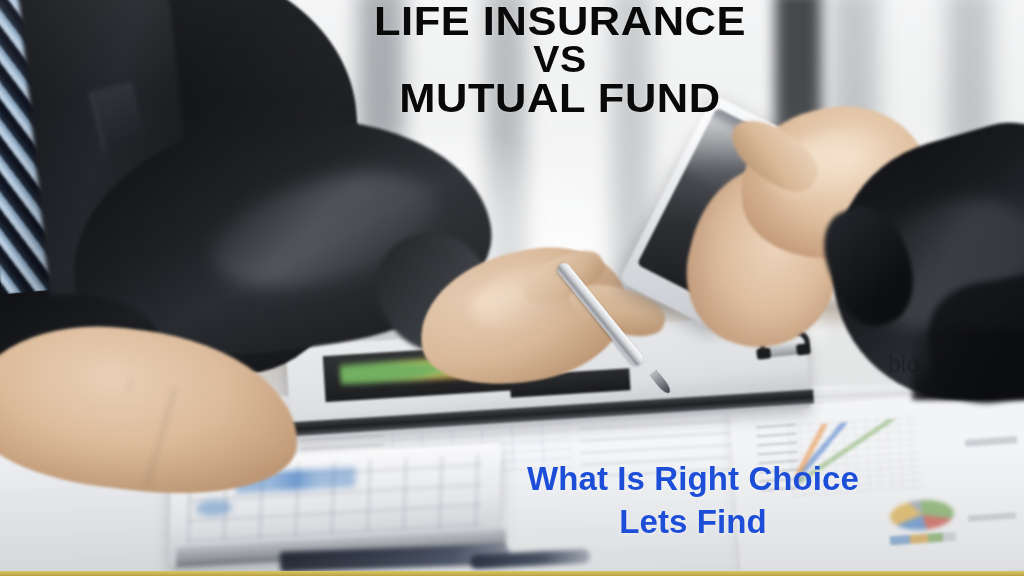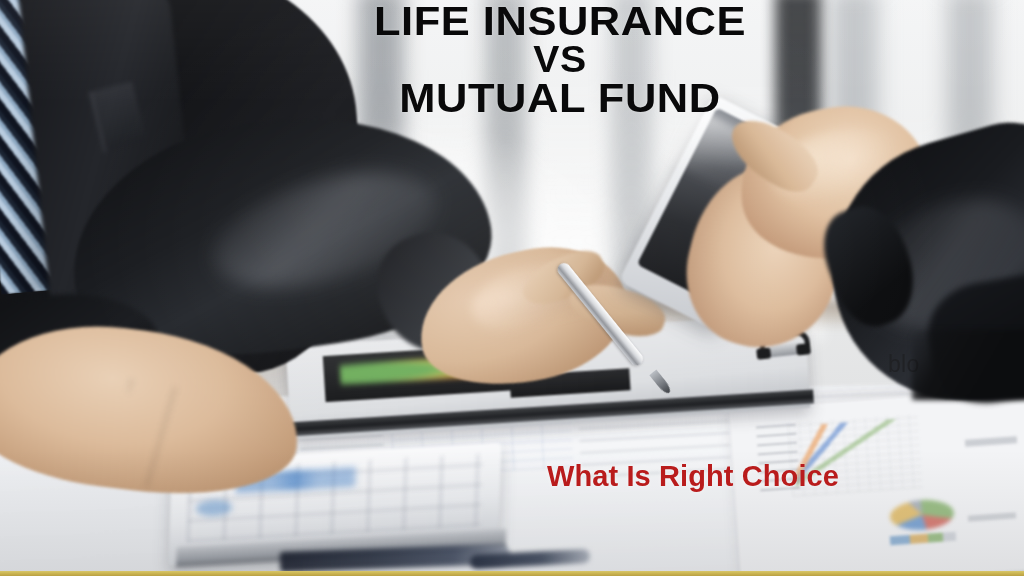--- a/index.html
+++ b/index.html
@@ -566,24 +566,24 @@
   #title-line-3 { font-size: 41px; margin-top: 1px; transform: scaleX(1.06); }
 
   #subtitle-block {
     position: absolute;
     left: 493px; top: 458px; width: 400px;
     text-align: center;
     pointer-events: none;
   }
   .subtitle-line {
     display: block;
-    color: #b91c1c;
+    color: #1d4ed8;
     font-family: "Liberation Sans", sans-serif;
     font-weight: 700;
-    font-size: 29px;
+    font-size: 33px;
     line-height: 1.3;
     letter-spacing: .1px;
     text-shadow: 0 1px 4px rgba(255,255,255,.45);
     white-space: nowrap;
   }
 
   #watermark {
     position: absolute;
     left: 888px; top: 351px;
     color: #1f2023;
@@ -699,17 +699,18 @@
   <div class="layer" id="watermark-mask"></div>
 
   <div id="title-block">
     <span class="title-line" id="title-line-1">LIFE INSURANCE</span>
     <span class="title-line" id="title-line-2">VS</span>
     <span class="title-line" id="title-line-3">MUTUAL FUND</span>
   </div>
 
   <div id="subtitle-block">
     <span class="subtitle-line">What Is Right Choice</span>
+    <span class="subtitle-line">Lets Find</span>
   </div>
 
   <div class="layer" id="bottom-strip"></div>
 
 </div>
 
 </body></html>

